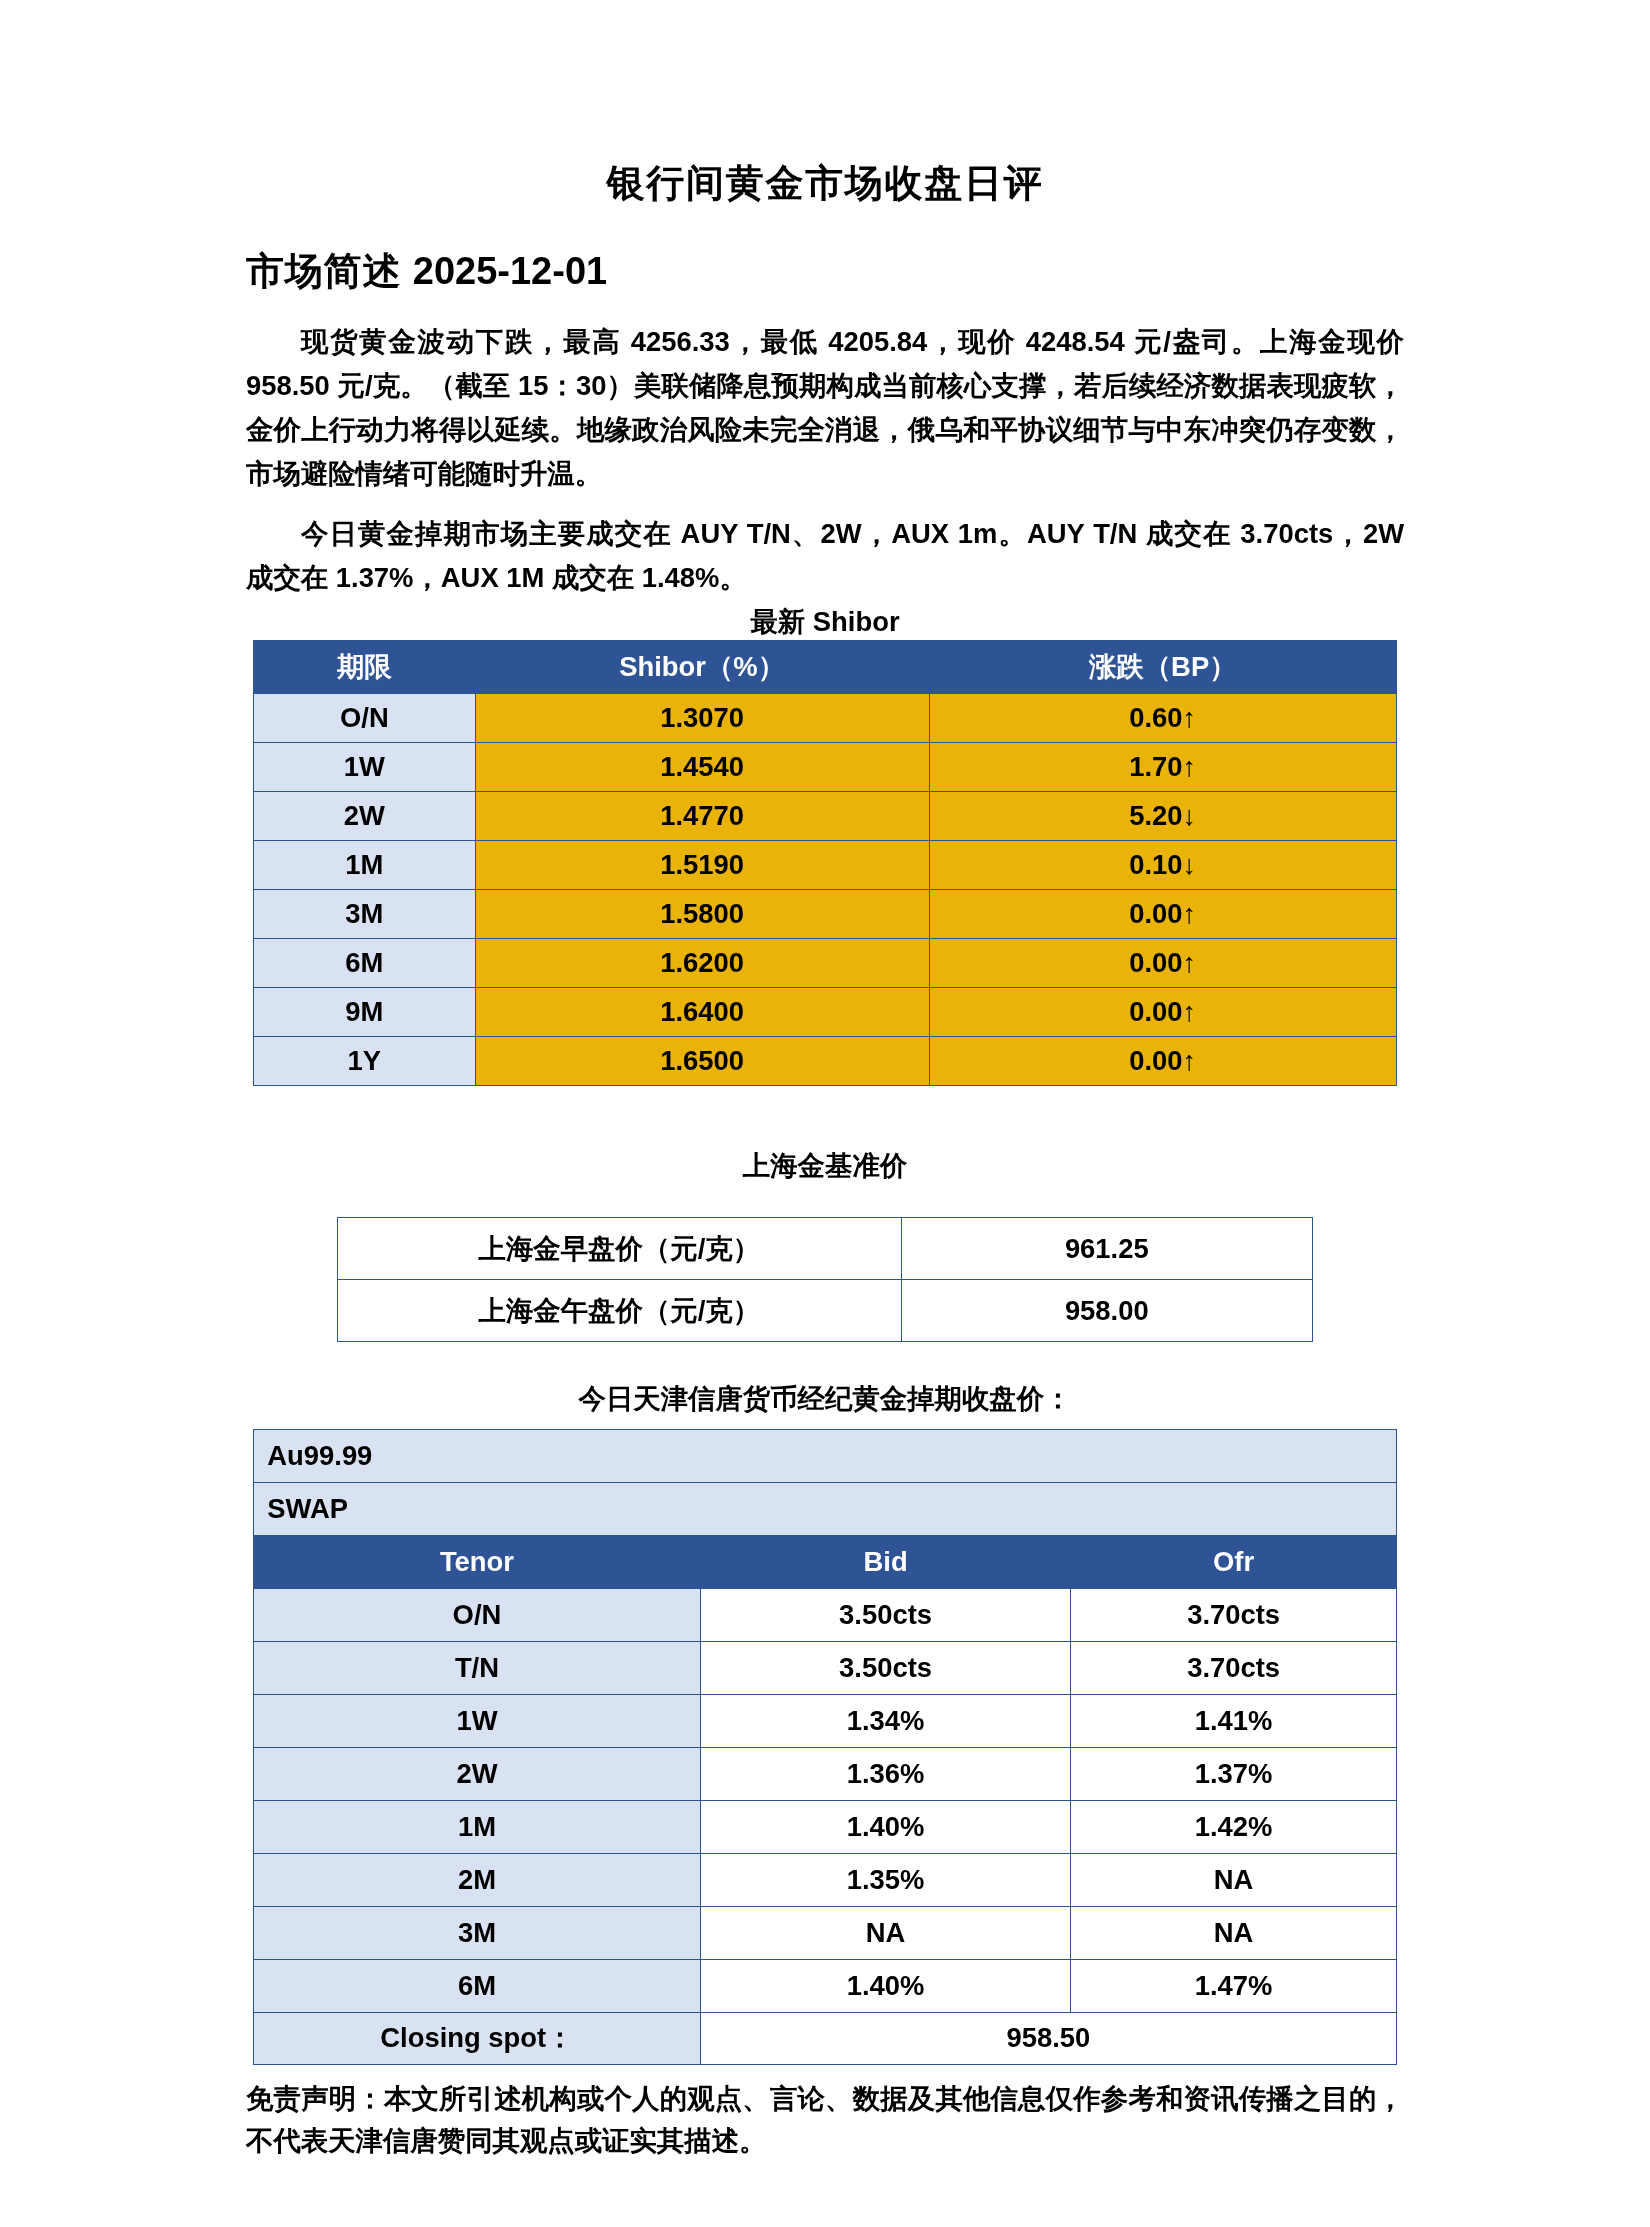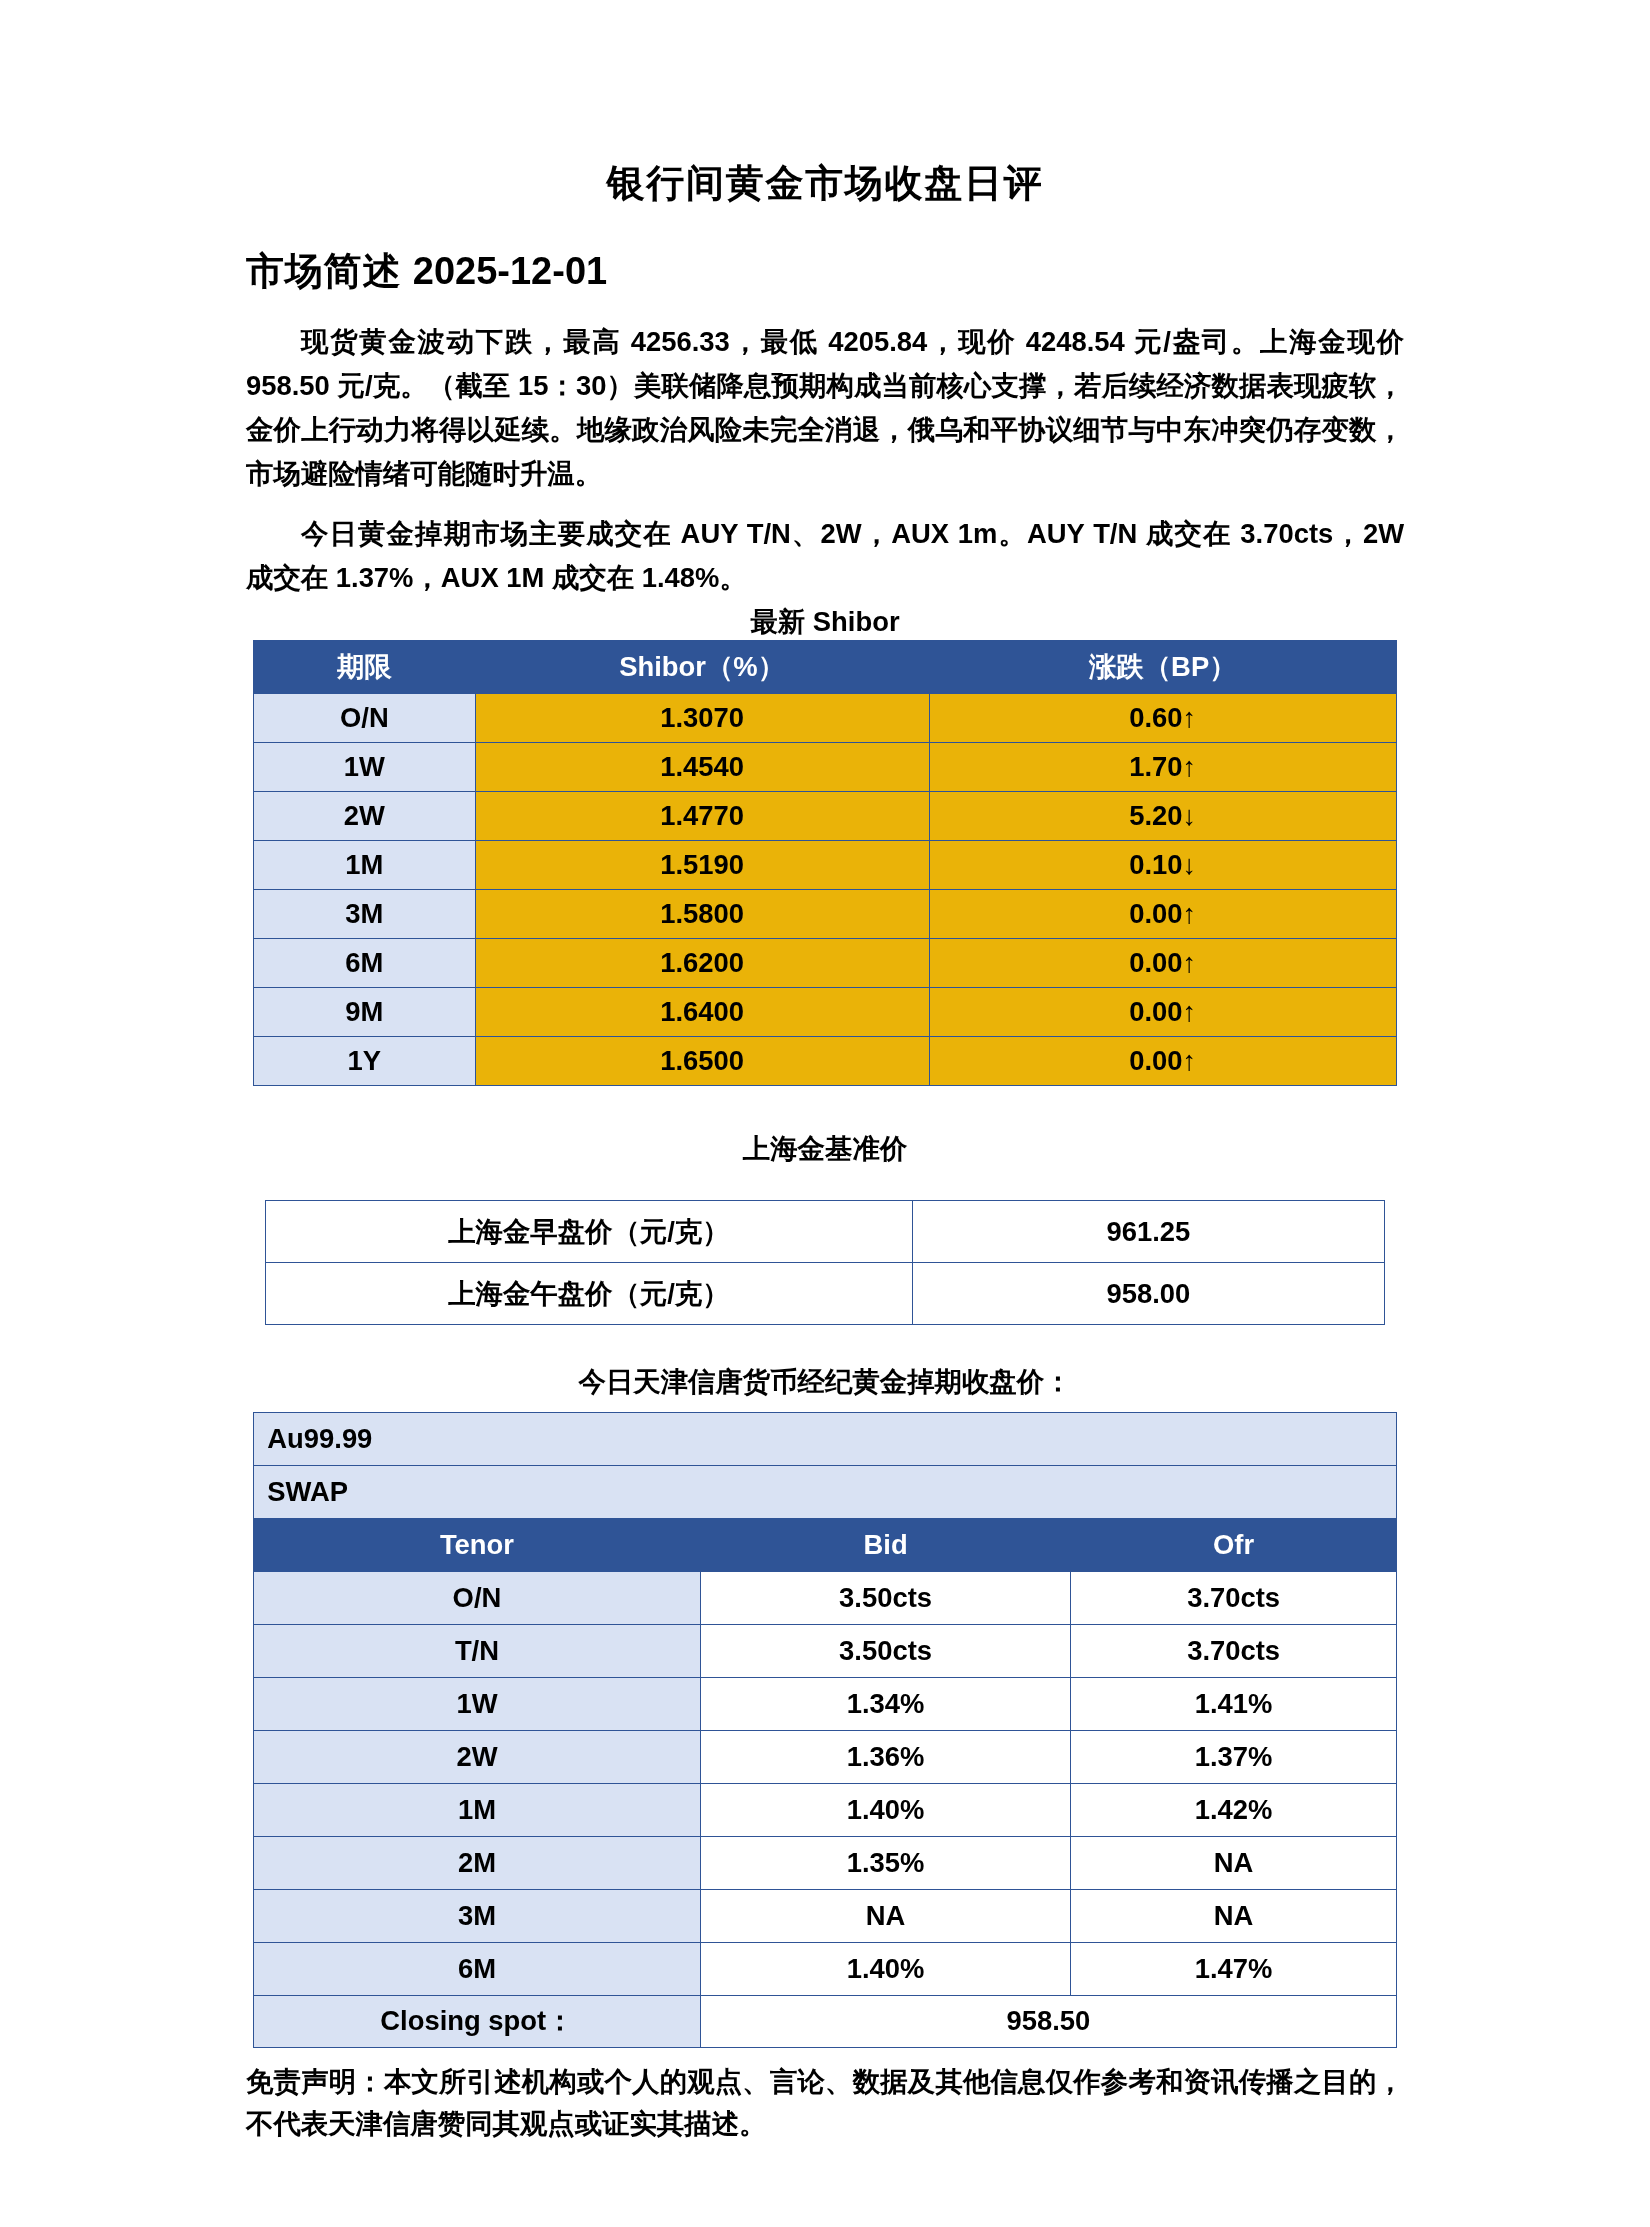--- a/index.html
+++ b/index.html
@@ -50,22 +50,22 @@
   }
   thead th, tr.head th {
     background:#2F5496; color:#ffffff;
     height:52px; border-color:#2F5496;
   }
 
   table.shibor { width:1144px;padding-left:36px; }
   table.shibor td { height:48px; background:#eab308; }
   table.shibor td.label { background:#D9E2F3; }
 
-  .bench-title { margin-top:44px; }
-  table.bench { width:1120px; margin-top:33px; }
+  .bench-title { margin-top:61px; }
+  table.bench { width:976px; margin-top:33px; }
   table.bench td { height:61px; background:#ffffff; }
 
   .swap-title { margin-top:38px; }
   table.swap { width:1144px; margin-top:11.6px; }
   table.swap td { height:52px; background:#ffffff; }
   table.swap tr.band td {
     background:#D9E2F3; text-align:left; padding-left:13.3px; height:52px;
   }
   table.swap td.label { background:#D9E2F3; }
   table.swap tr.closing td { height:51px; }

